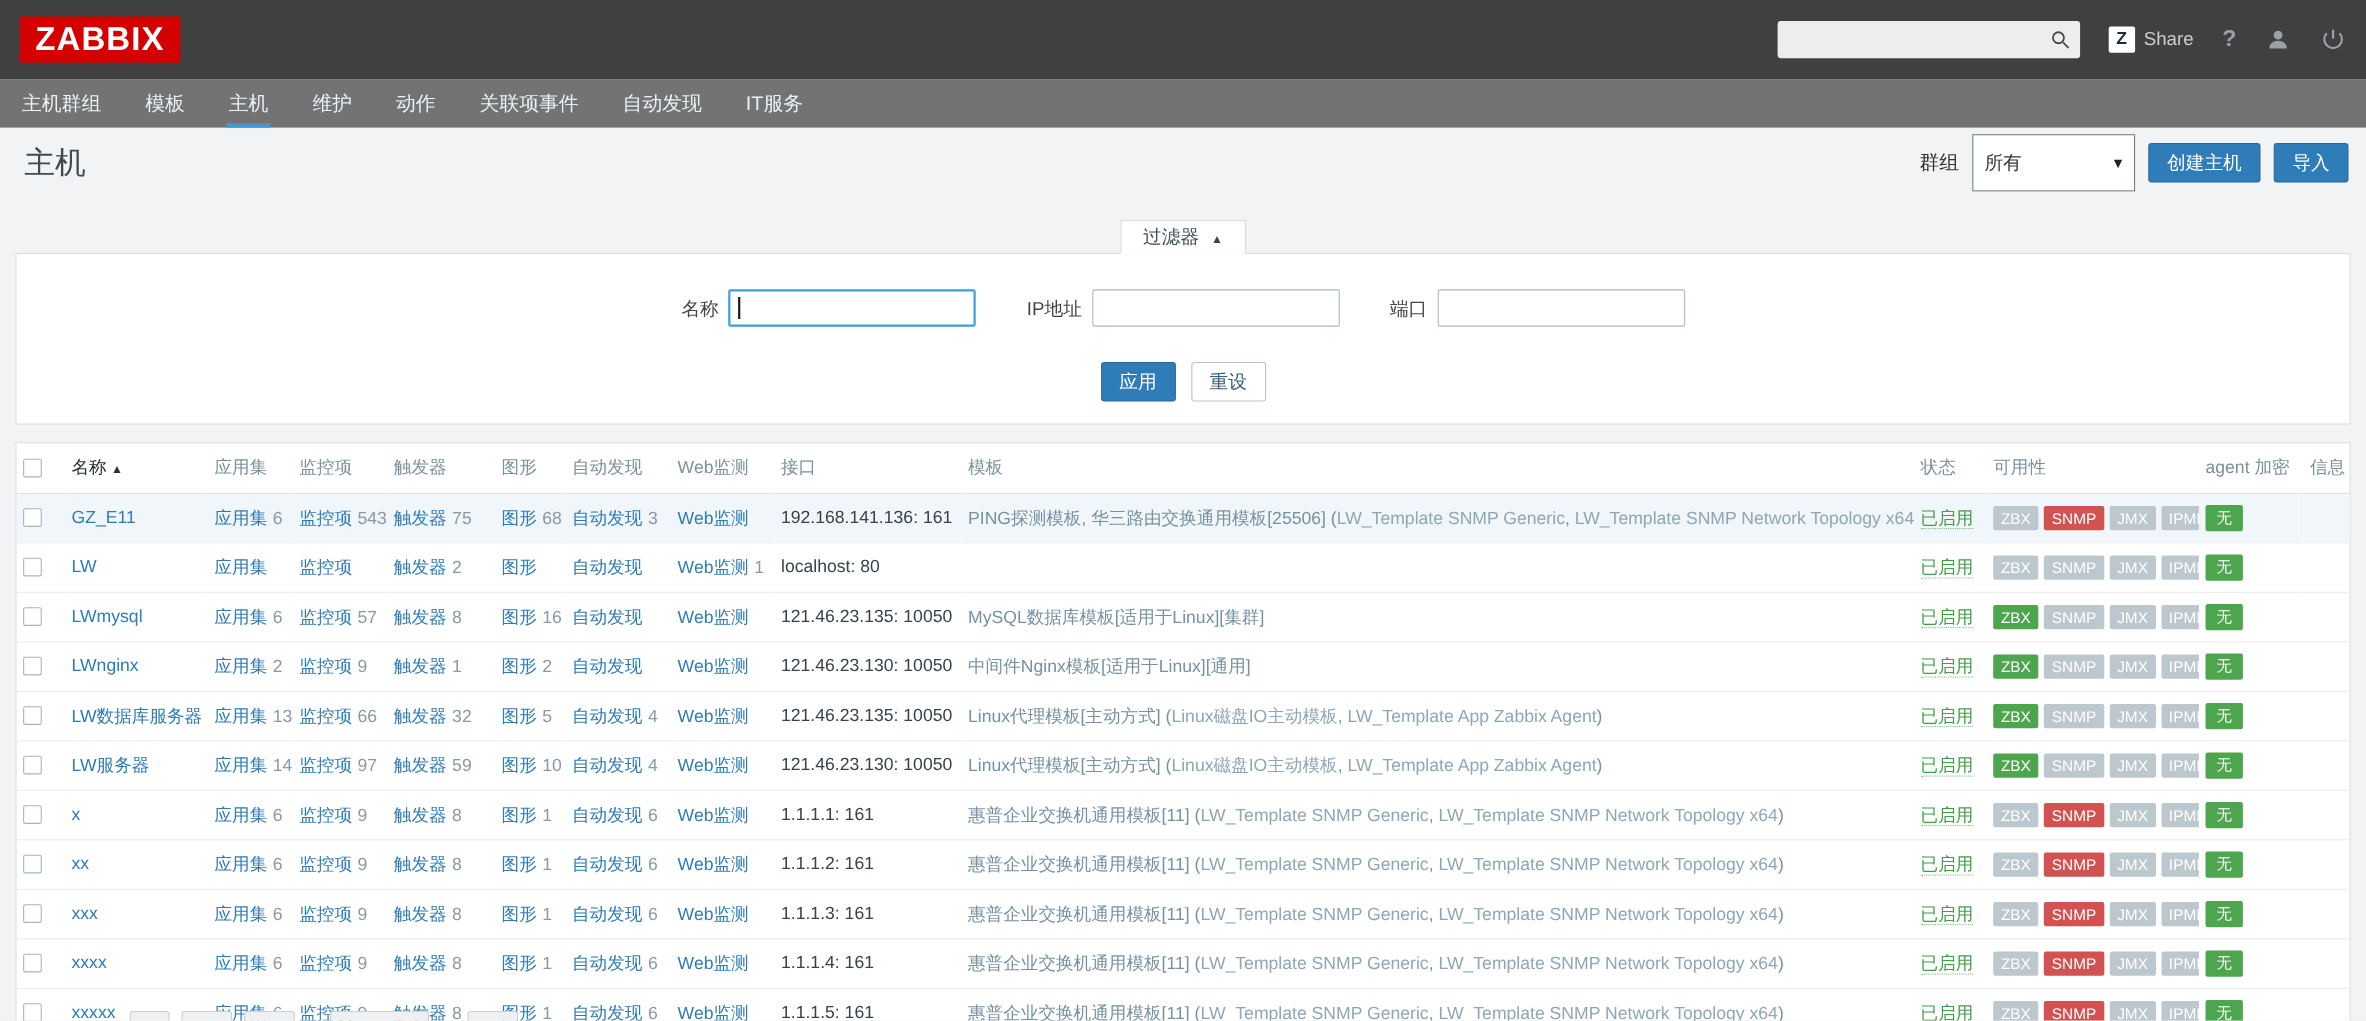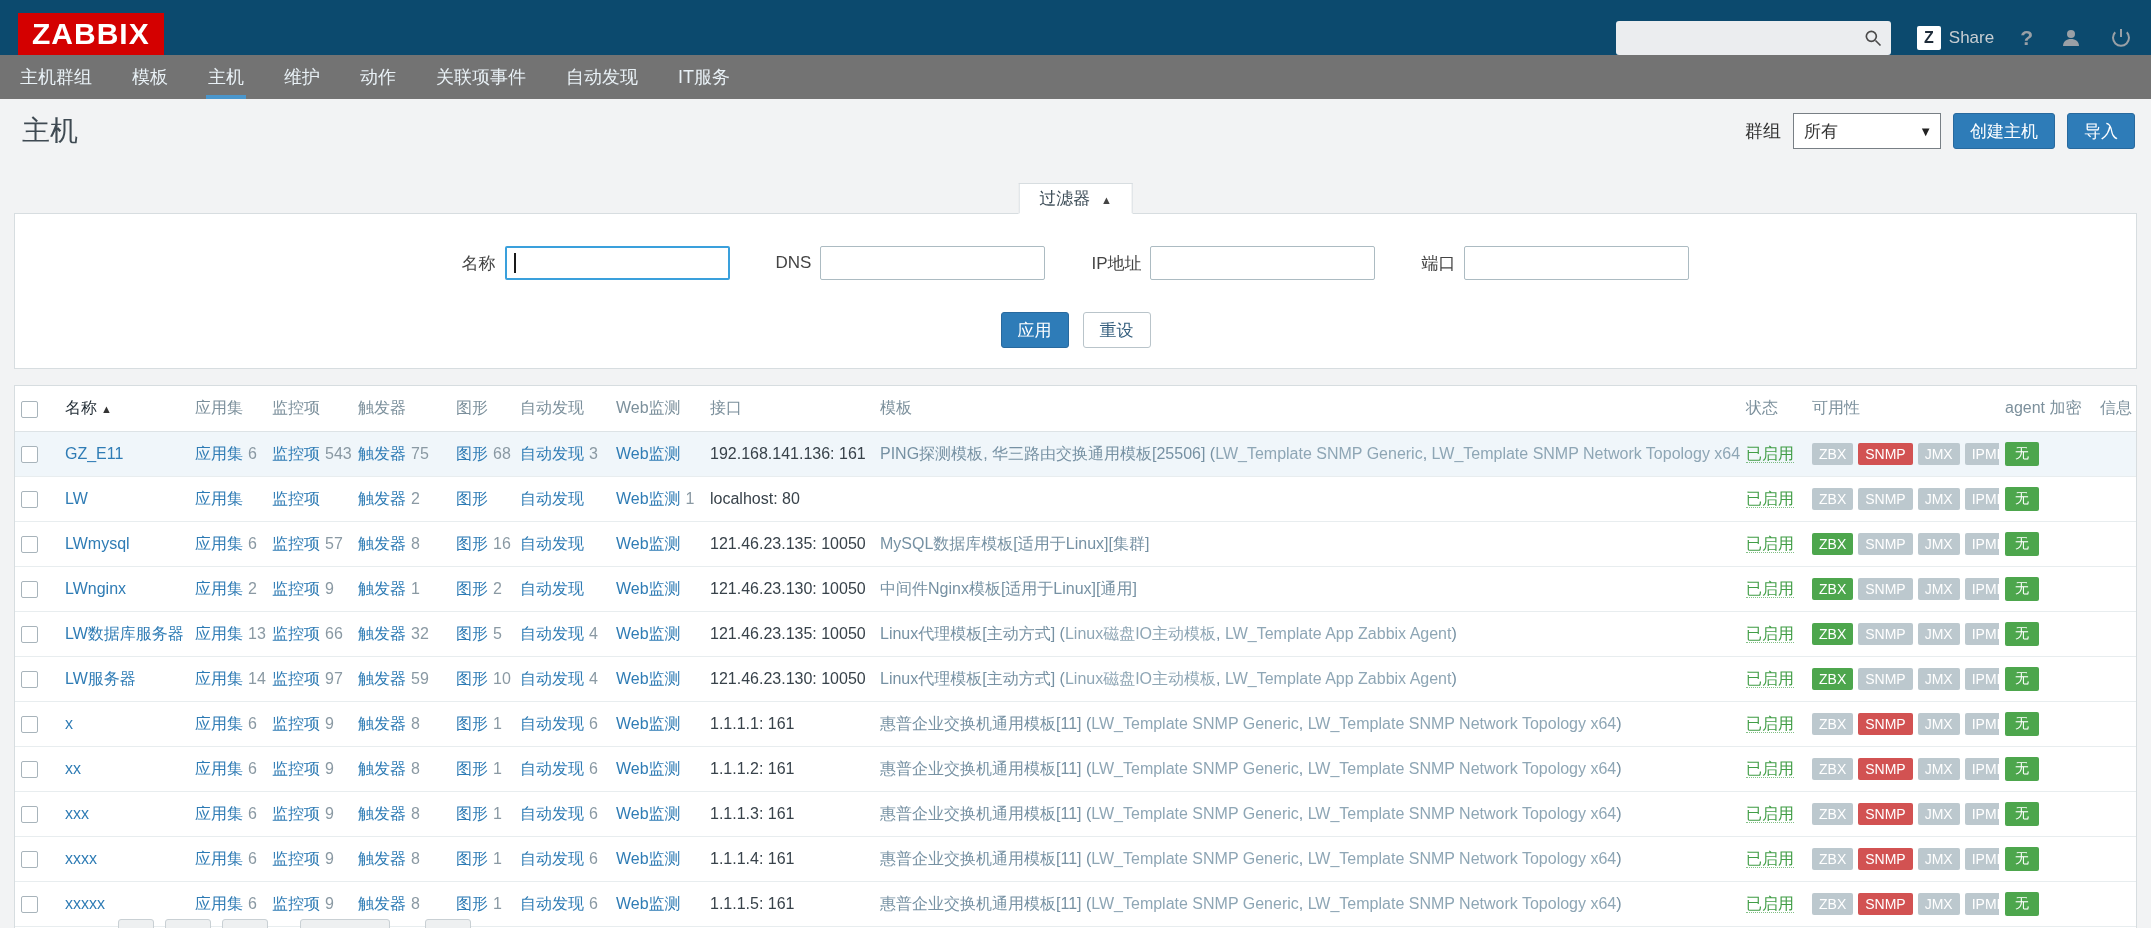--- a/index.html
+++ b/index.html
@@ -6,22 +6,22 @@
   body { margin: 0; background: #e8e8e8; }
   .screen {
     position: relative; width: 2151px; height: 928px; overflow: hidden;
     background: #f2f3f4; font-family: "Liberation Sans", "DejaVu Sans", sans-serif;
     color: #333;
   }
   a { text-decoration: none; cursor: pointer; }
 
   
   .topbar {
-    position: relative; z-index: 5; height: 55px; background: #0c4a6e;
-    display: flex; align-items: flex-end; padding: 0 18px;
+    position: relative; z-index: 5; height: 72px; background: #404040;
+    display: flex; align-items: center; padding: 0 18px;
   }
   .logo {
     background: #d40000; color: #fff; font-weight: 700; font-size: 30px;
     letter-spacing: 1px; padding: 3px 14px; line-height: 36px;
   }
   .top-nav { display: flex; gap: 40px; margin-left: 22px; height: 55px; align-items: center; }
   .top-nav-item { color: #e8e8e8; font-size: 19px; position: relative; height: 55px; line-height: 55px; }
   .top-nav-item.active::after {
     content: ""; position: absolute; left: 50%; transform: translateX(-50%); bottom: -8px;
     border-left: 8px solid transparent; border-right: 8px solid transparent; border-top: 8px solid #17181d;
@@ -51,21 +51,21 @@
   .sub-nav-item.active::after {
     content: ""; position: absolute; left: 0; right: 0; bottom: 0; height: 4px; background: #4a96cc;
   }
 
   
   .page-header { display: flex; align-items: center; padding: 14px 16px 14px 22px; height: 64px; }
   .page-title { font-size: 28px; color: #3f4a52; font-weight: 400; margin: 0; }
   .page-controls { margin-left: auto; display: flex; align-items: center; gap: 12px; }
   .group-label { font-size: 18px; color: #333; }
   .group-select {
-    width: 148px; height: 36px; background: #fff; border: 1px solid #787f85;
+    width: 148px; height: 52px; background: #fff; border: 1px solid #787f85;
     display: flex; align-items: center; justify-content: space-between;
     padding: 0 8px 0 10px; font-size: 17px; cursor: pointer; gap: 46px;
   }
   .chevron { font-size: 13px; color: #222; }
   .btn { height: 36px; font-size: 17px; border-radius: 3px; padding: 0 16px; cursor: pointer; font-family: inherit; }
   .btn-blue { background: #2e7cb8; border: 1px solid #28699e; color: #fff; }
   .btn-ghost { background: #fff; border: 1px solid #b9c4ca; color: #355f7e; }
 
   
   .filter-card {
@@ -183,24 +183,20 @@
 
   <div class="filter-card">
     <div class="filter-tab">
       <span>过滤器</span>
       <span class="tab-arrow">▲</span>
     </div>
     <div class="filter-fields">
         <div class="filter-field">
           <label class="filter-label">名称</label>
           <div class="input-wrap focused"><input class="filter-input" value="" style=""><span class="caret"></span></div>
-        </div>
-        <div class="filter-field">
-          <label class="filter-label">DNS</label>
-          <div class="input-wrap"><input class="filter-input" value="" style=""></div>
         </div>
         <div class="filter-field">
           <label class="filter-label">IP地址</label>
           <div class="input-wrap"><input class="filter-input" value="" style=""></div>
         </div>
         <div class="filter-field">
           <label class="filter-label">端口</label>
           <div class="input-wrap"><input class="filter-input" value="" style=""></div>
         </div>
       </div>

